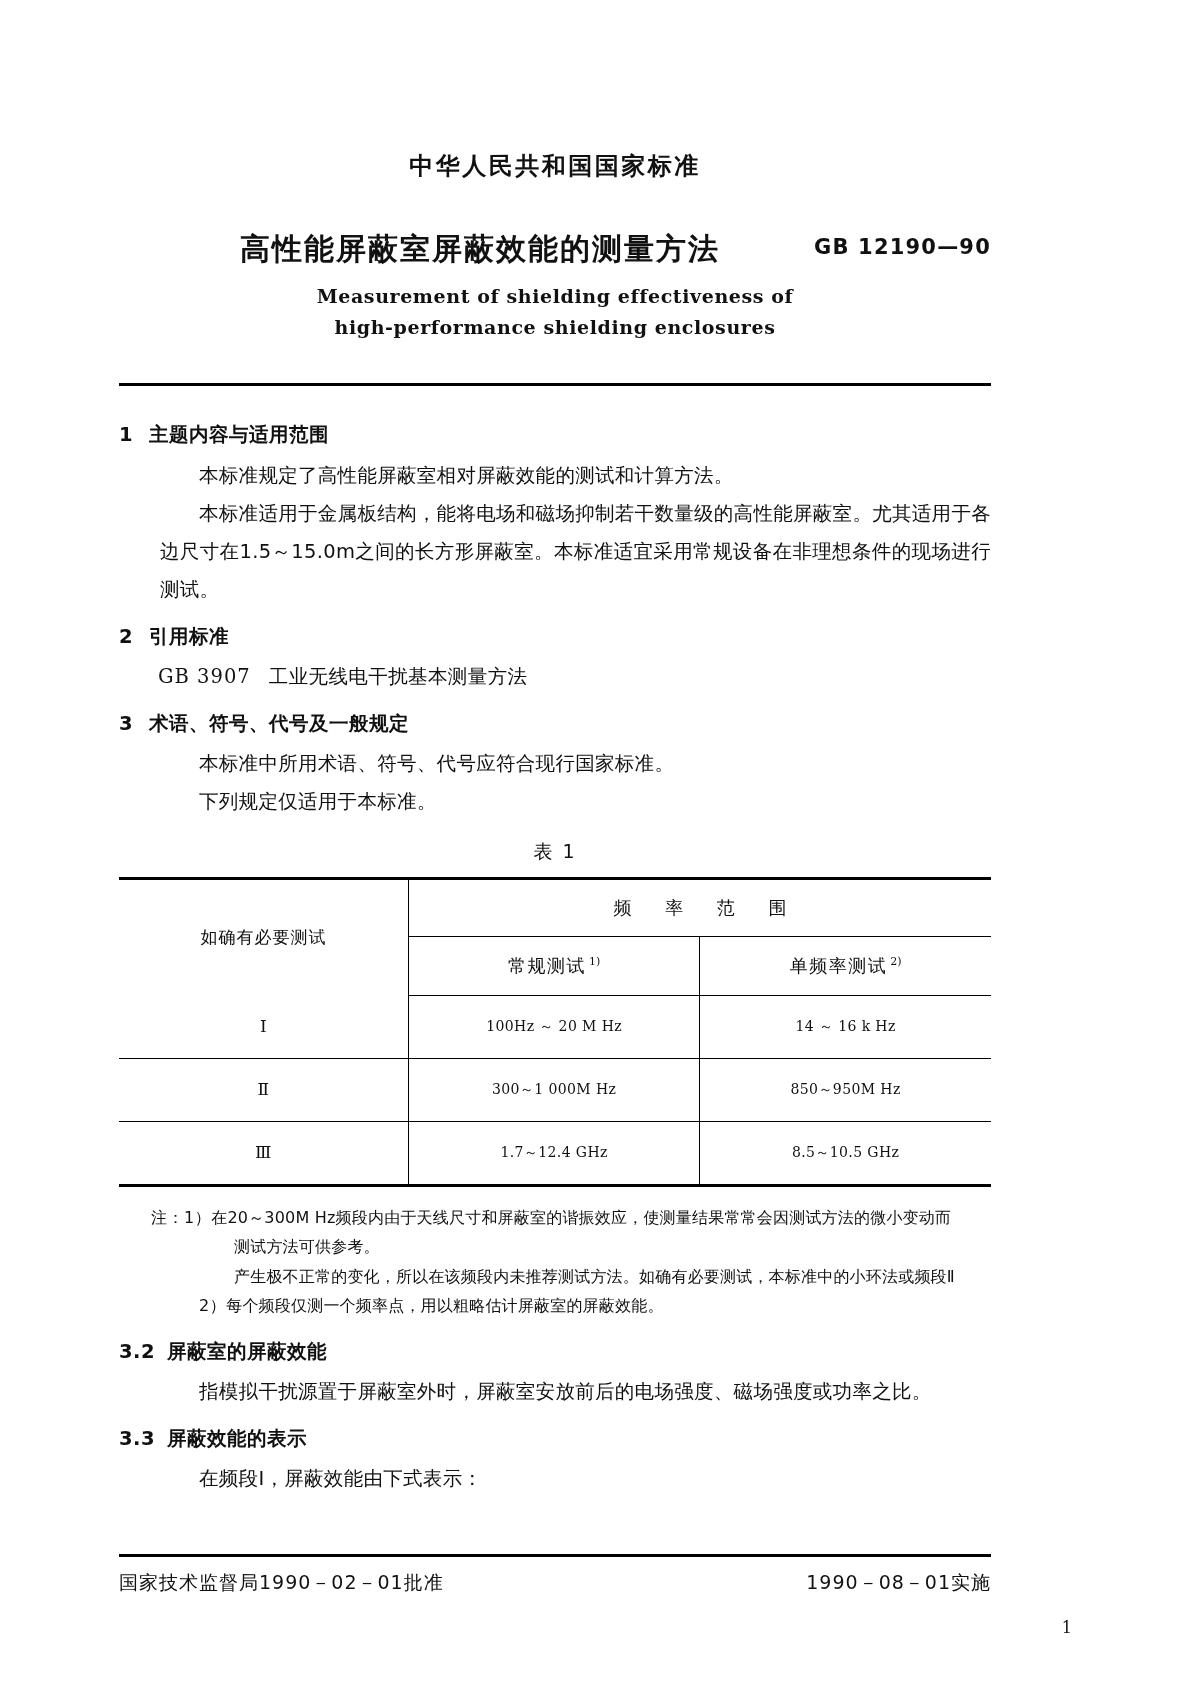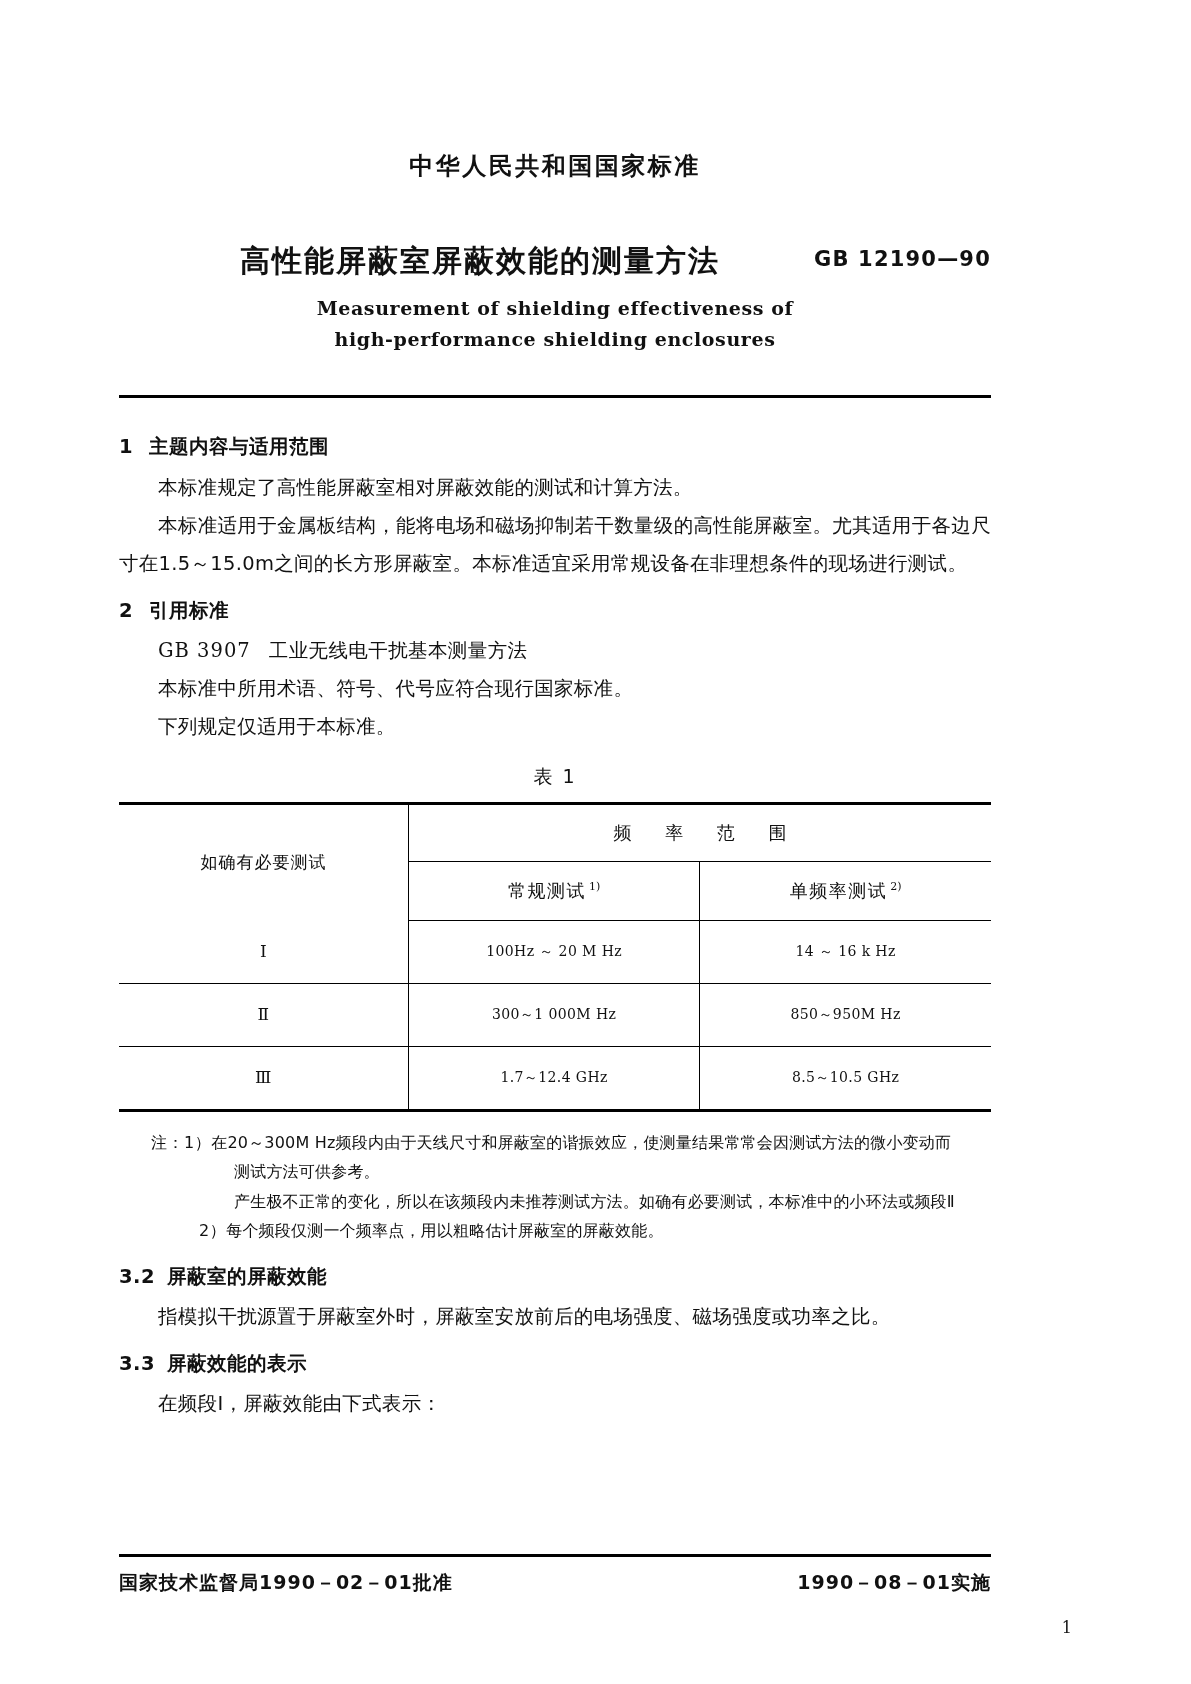--- a/index.html
+++ b/index.html
@@ -32,21 +32,21 @@
     padding-top: 152px;
   }
   .nation-line {
     font-size: 24px;
     font-weight: bold;
     letter-spacing: 2.5px;
     line-height: 1.2;
   }
   .title-row {
     position: relative;
-    margin-top: 60px;
+    margin-top: 48px;
     height: 40px;
   }
   .doc-title {
     font-size: 30px;
     font-weight: bold;
     letter-spacing: 2px;
     text-align: center;
     padding-right: 150px;
   }
   .std-code {
@@ -92,20 +92,21 @@
     min-width: 30px;
     font-family: "DejaVu Sans", "Liberation Sans", sans-serif;
   }
   .h-sec .num.wide {
     min-width: 48px;
   }
   .para {
     text-indent: 39px;
     letter-spacing: 0.3px;
     text-align: justify;
+    margin-left: 41px;
   }
   .ref-line {
     text-indent: 39px;
     letter-spacing: 0.4px;
   }
   .ref-line .code {
     font-family: "DejaVu Serif", "Liberation Serif", serif;
     letter-spacing: 1px;
     margin-right: 18px;
   }
@@ -213,21 +214,21 @@
     border-top: 3px solid #000;
   }
   .footer {
     position: absolute;
     left: 119px;
     top: 1570px;
     width: 872px;
     display: flex;
     justify-content: space-between;
     font-size: 19px;
-    font-weight: bold;
+    font-weight: normal;
     letter-spacing: 1px;
   }
   .page-num {
     position: absolute;
     right: 119px;
     top: 1618px;
     font-size: 16px;
     font-family: "DejaVu Serif", "Liberation Serif", serif;
   }
 </style>
@@ -262,20 +263,23 @@
       <div class="para">本标准规定了高性能屏蔽室相对屏蔽效能的测试和计算方法。</div>
       <div class="para">本标准适用于金属板结构，能将电场和磁场抑制若干数量级的高性能屏蔽室。尤其适用于各边尺寸在1.5～15.0m之间的长方形屏蔽室。本标准适宜采用常规设备在非理想条件的现场进行测试。</div>
 
       <div class="h-sec">
         <span class="num">2</span><span>引用标准</span>
       </div>
       <div class="ref-line">
         <span class="code">GB 3907</span><span>工业无线电干扰基本测量方法</span>
       </div>
 
+      <div class="h-sec">
+        <span class="num">3</span><span>术语、符号、代号及一般规定</span>
+      </div>
       <div class="para">本标准中所用术语、符号、代号应符合现行国家标准。</div>
       <div class="para">下列规定仅适用于本标准。</div>
 
 
       <div class="table-caption">表 1</div>
 
       <table class="freq">
         <colgroup>
           <col style="width:33.2%">
           <col style="width:33.4%">

